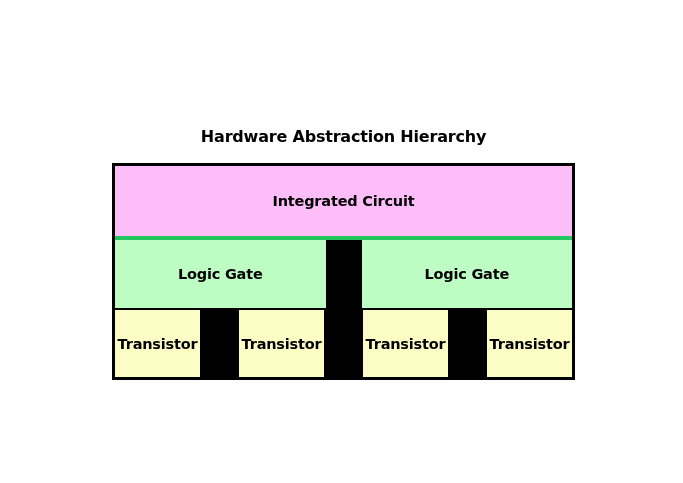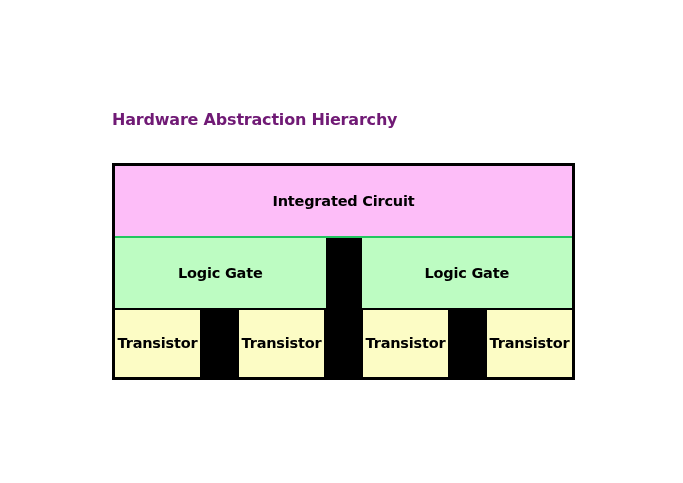--- a/index.html
+++ b/index.html
@@ -15,26 +15,26 @@
   .canvas {
     position: relative;
     width: 683px;
     height: 483px;
     background: #ffffff;
   }
 
   .diagram-title {
     position: absolute;
     left: 112px;
-    top: 110px;
+    top: 127px;
     width: 463px;
-    text-align: left;
+    text-align: center;
     font-size: 16px;
     font-weight: 700;
-    color: #701a75;
+    color: #000000;
     letter-spacing: -0.2px;
     white-space: nowrap;
   }
 
   .hierarchy {
     position: absolute;
     left: 112px;
     top: 163px;
     width: 463px;
     height: 217px;
@@ -43,21 +43,21 @@
     flex-direction: column;
     background: #000000;
   }
 
   .level {
     display: flex;
     flex-direction: row;
   }
 
   .level-1 { flex: 71 0 0; }
-  .level-2 { flex: 70 0 0; border-top: 2px solid #22c55e; gap: 34px; }
+  .level-2 { flex: 70 0 0; border-top: 4px solid #22c55e; gap: 34px; }
   .level-3 { flex: 68 0 0; border-top: 2px solid #000000; gap: 37px; }
 
   .block {
     flex: 1 1 0;
     display: flex;
     align-items: center;
     justify-content: center;
     font-size: 14.5px;
     font-weight: 700;
     color: #000000;

